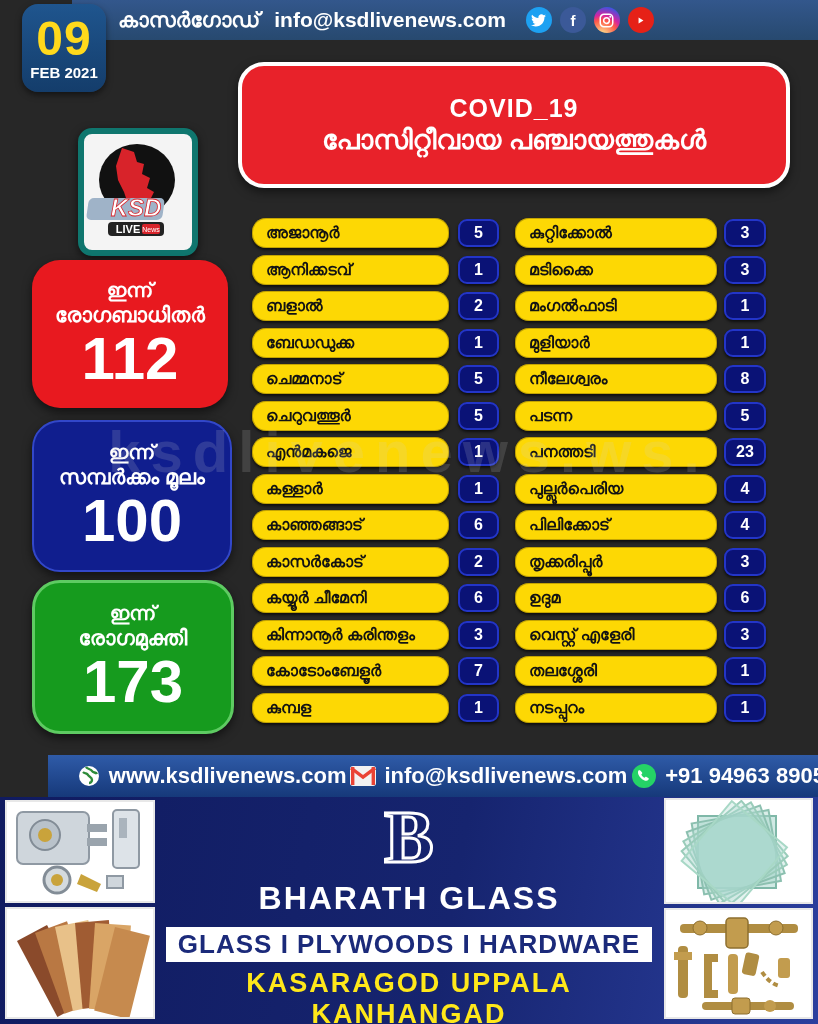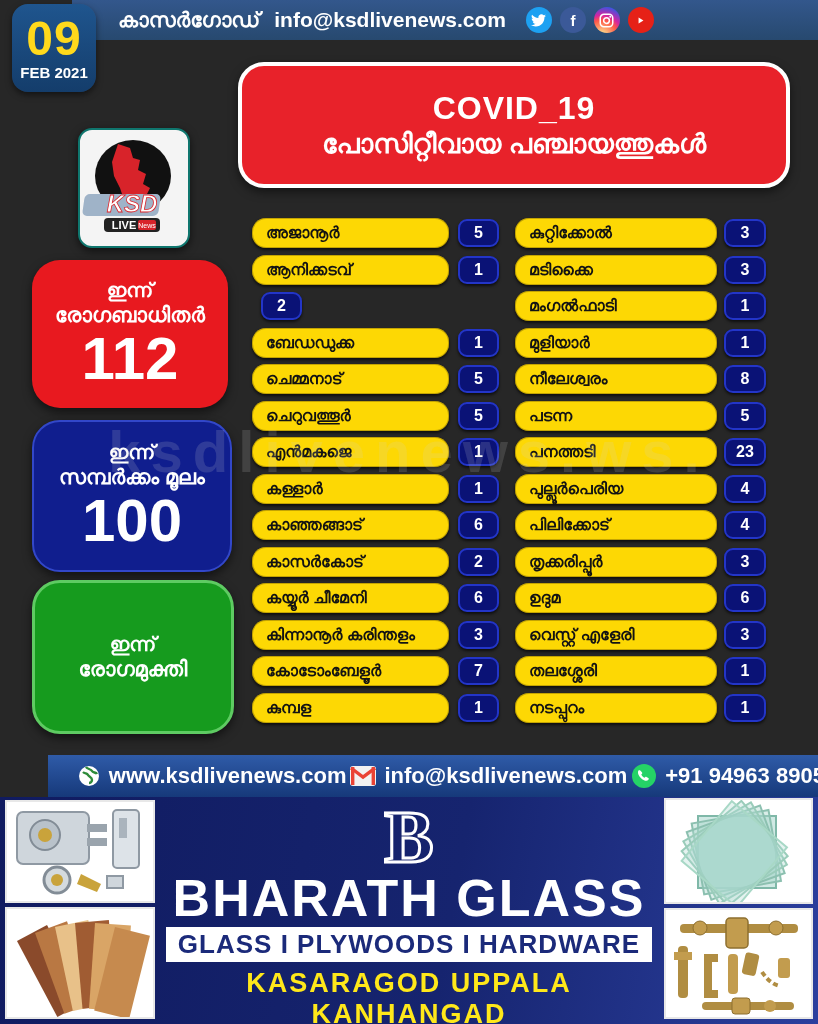--- a/index.html
+++ b/index.html
@@ -18,42 +18,42 @@
   .topbar .mail{color:#fff;font-size:21px;font-weight:bold;}
   .socials{display:flex;gap:8px;align-items:center;margin-left:6px;}
   .sicon{width:26px;height:26px;border-radius:50%;display:flex;align-items:center;justify-content:center;color:#fff;font-weight:bold;font-size:15px;}
   .tw{background:#1da1f2;}
   .fb{background:#3b5998;}
   .ig{background:radial-gradient(circle at 30% 110%,#fdf497 0%,#fd5949 45%,#d6249f 60%,#285aeb 90%);}
   .yt{background:#e62117;}
   .handle{color:#fff;font-size:22px;font-weight:bold;}
   
   .datebox{
-    position:absolute;left:12px;top:4px;width:84px;height:88px;border-radius:16px;
+    position:absolute;left:22px;top:4px;width:84px;height:88px;border-radius:16px;
     background:linear-gradient(#205globe,#143d6b);
     background:linear-gradient(#1f558e,#143d6b);
     box-shadow:0 3px 6px rgba(0,0,0,.5);
     display:flex;flex-direction:column;align-items:center;justify-content:center;
   }
   .datebox .day{color:#ffd91c;font-size:48px;font-weight:bold;line-height:46px;letter-spacing:1px;}
   .datebox .my{color:#fff;font-size:15px;font-weight:bold;margin-top:2px;}
   
   .ksdlogo{
     position:absolute;left:78px;top:128px;width:108px;height:116px;border-radius:14px;
-    background:#f4f4f4;border:2px solid #0f766e;box-shadow:0 3px 8px rgba(0,0,0,.6);
+    background:#f4f4f4;border:6px solid #0f766e;box-shadow:0 3px 8px rgba(0,0,0,.6);
     overflow:hidden;
   }
   
   .titlebox{
     position:absolute;left:238px;top:62px;width:552px;height:126px;border-radius:26px;
     background:#e8222a;border:4px solid #fff;box-sizing:border-box;
     display:flex;flex-direction:column;align-items:center;justify-content:center;
     color:#fff;text-align:center;box-shadow:0 4px 10px rgba(0,0,0,.5);
   }
-  .titlebox .t1{font-size:32px;font-weight:bold;letter-spacing:1px;}
+  .titlebox .t1{font-size:25px;font-weight:bold;letter-spacing:1px;}
   .titlebox .t2{font-size:27px;font-weight:bold;line-height:34px;}
   .titlebox .t3{font-size:27px;font-weight:bold;line-height:34px;}
   
   .stat{
     position:absolute;left:32px;width:196px;height:148px;border-radius:28px;
     display:flex;flex-direction:column;align-items:center;justify-content:center;
     color:#fff;text-align:center;box-shadow:0 4px 10px rgba(0,0,0,.55);
   }
   .stat .p{font-size:20px;font-weight:bold;line-height:24px;}
   .stat .l{font-size:21px;font-weight:bold;line-height:26px;}
@@ -104,21 +104,21 @@
   .adphoto{position:absolute;background:#fff;border:2px solid #e8e8e8;box-sizing:border-box;overflow:hidden;}
   .ph-tl{left:5px;top:3px;width:150px;height:103px;}
   .ph-bl{left:5px;top:110px;width:150px;height:112px;}
   .ph-tr{left:664px;top:1px;width:149px;height:106px;}
   .ph-br{left:664px;top:111px;width:149px;height:111px;}
   .adcenter{position:absolute;left:158px;top:0;width:502px;height:227px;text-align:center;}
   .adlogo{
     display:block;margin-top:4px;font-size:74px;font-weight:bold;color:transparent;
     -webkit-text-stroke:3px #ffffff;line-height:72px;font-family:"Liberation Serif",serif;
   }
-  .adtitle{display:block;color:#fff;font-size:52px;font-weight:bold;letter-spacing:2px;line-height:46px;margin-top:2px;}
+  .adtitle{display:block;color:#fff;font-size:32px;font-weight:bold;letter-spacing:2px;line-height:46px;margin-top:2px;}
   .adcats{
     display:inline-block;background:#fff;color:#1b2a7a;font-size:26px;font-weight:bold;
     padding:2px 12px;margin-top:6px;letter-spacing:1px;
   }
   .adloc{display:block;color:#ffe81a;font-size:27px;font-weight:bold;letter-spacing:2px;margin-top:6px;}
 </style>
 </head>
 <body>
 
 <div class="topbar">
@@ -175,32 +175,34 @@
   <span class="v">112</span>
 </div>
 <div class="stat stat2">
   <span class="p">ഇന്ന്</span>
   <span class="l">സമ്പർക്കം മൂലം</span>
   <span class="v">100</span>
 </div>
 <div class="stat stat3">
   <span class="p">ഇന്ന്</span>
   <span class="l">രോഗമുക്തി</span>
+  <span class="v">173</span>
 </div>
 
 <div class="plist left">
     <div class="prow">
       <div class="pill">അജാനൂർ</div>
       <div class="chip">5</div>
     </div>
     <div class="prow">
       <div class="pill">ആനിക്കടവ്</div>
       <div class="chip">1</div>
     </div>
     <div class="prow">
+      <div class="pill">ബളാൽ</div>
       <div class="chip">2</div>
     </div>
     <div class="prow">
       <div class="pill">ബേഡഡുക്ക</div>
       <div class="chip">1</div>
     </div>
     <div class="prow">
       <div class="pill">ചെമ്മനാട്</div>
       <div class="chip">5</div>
     </div>

